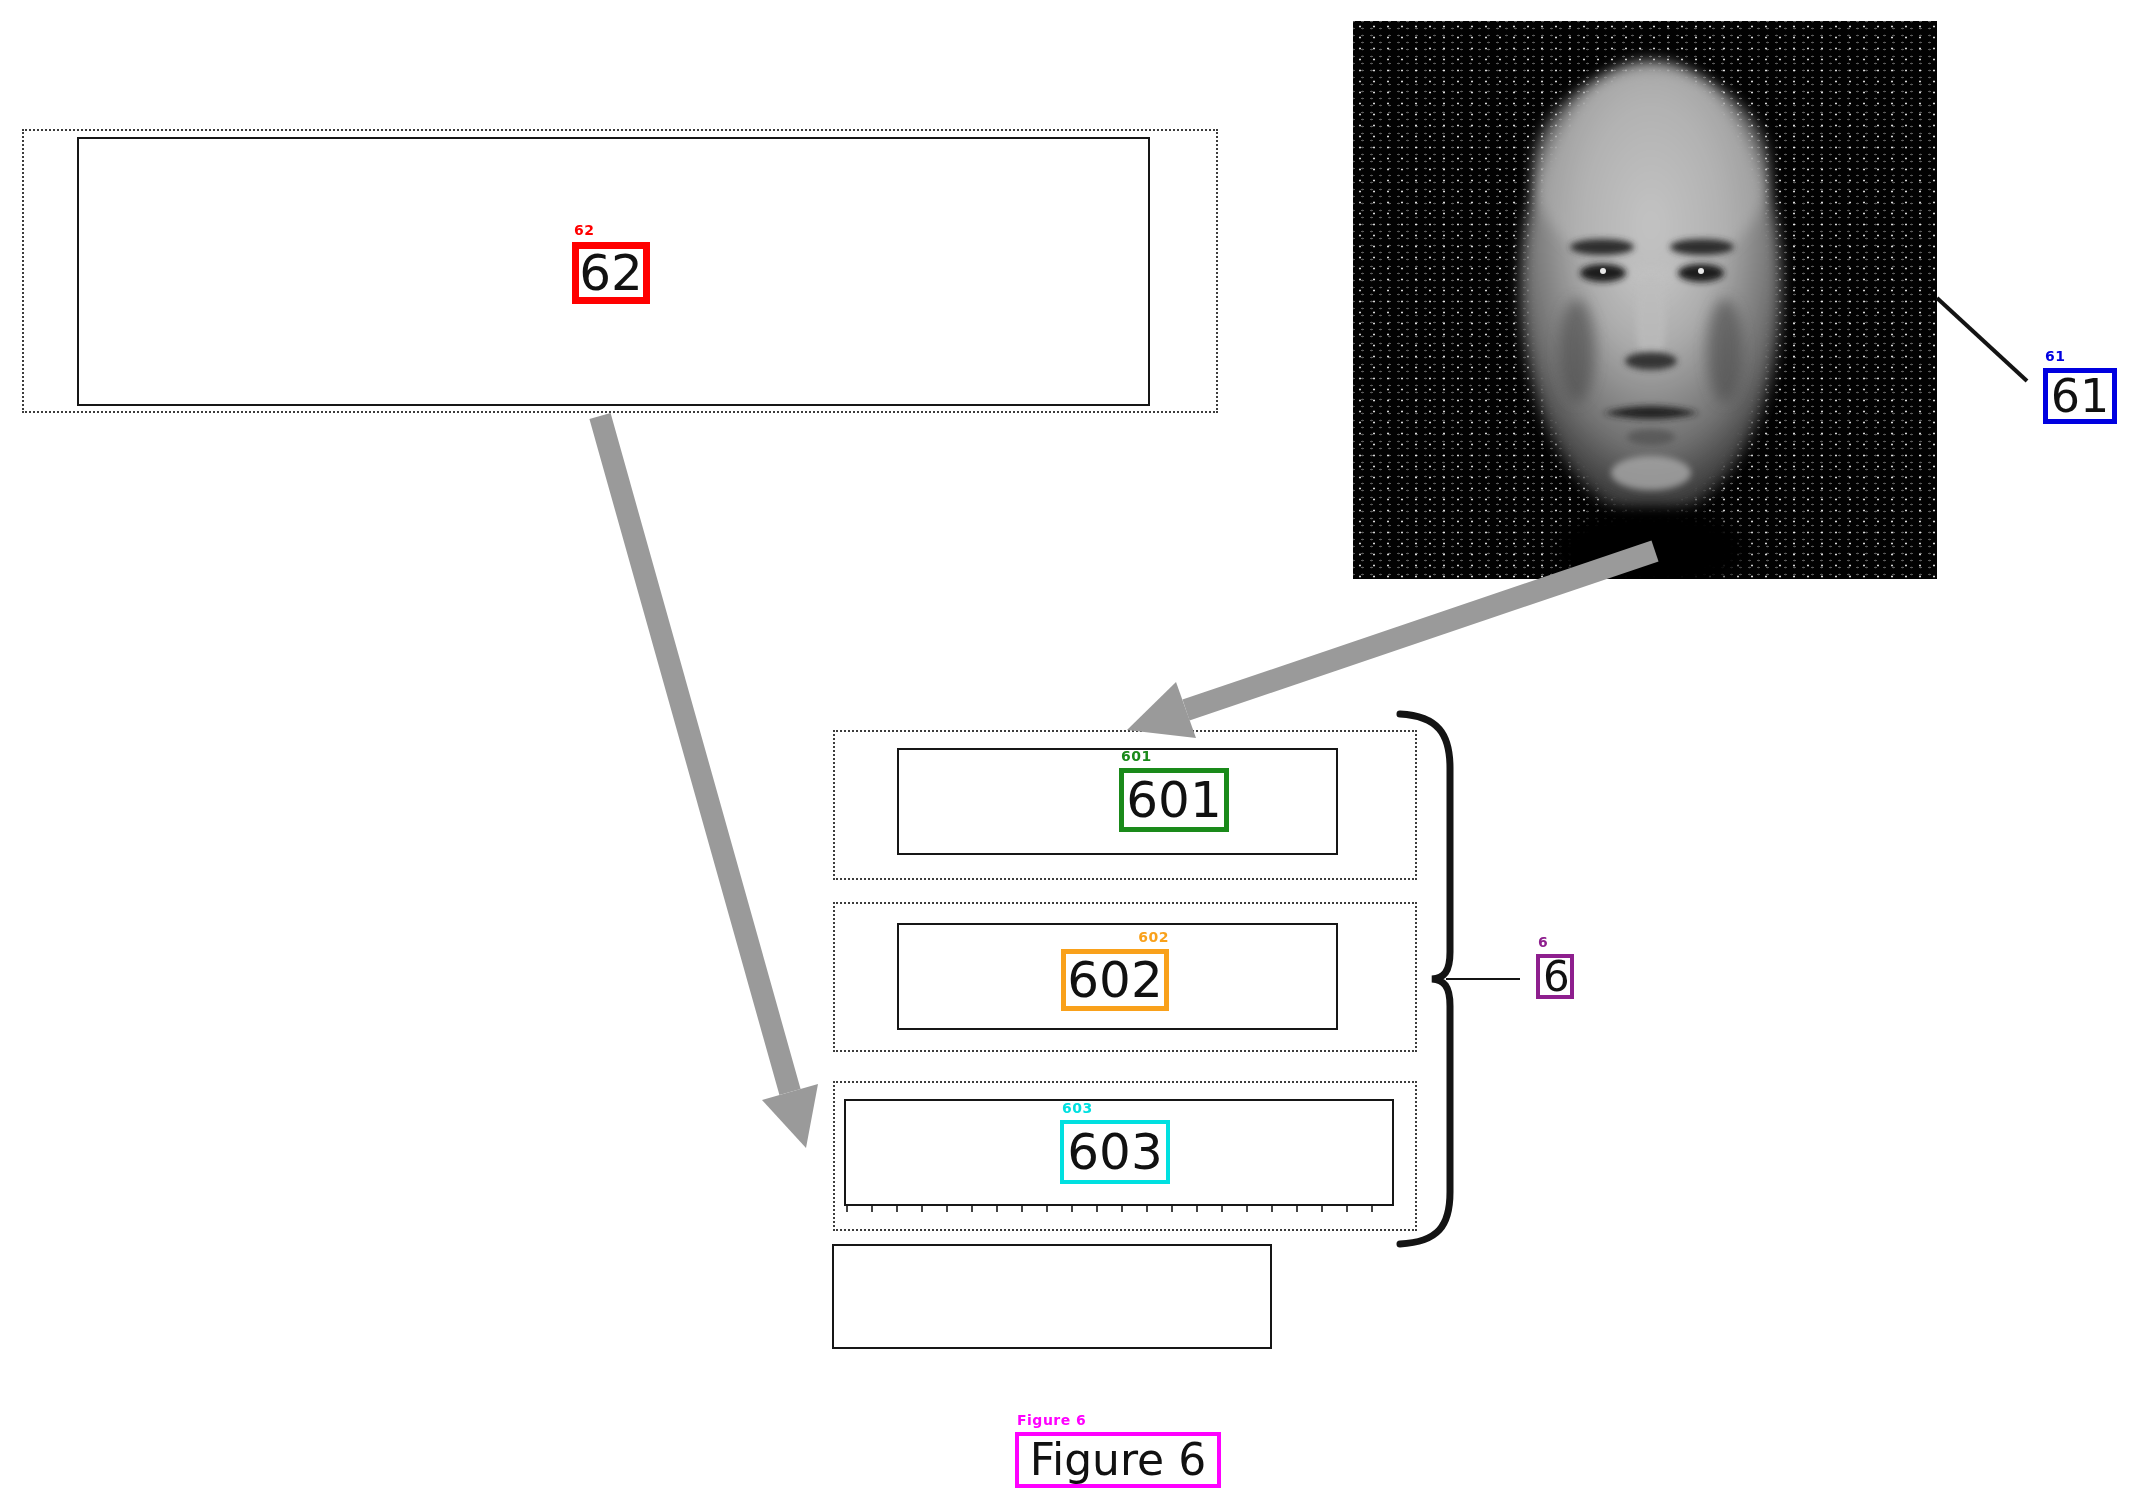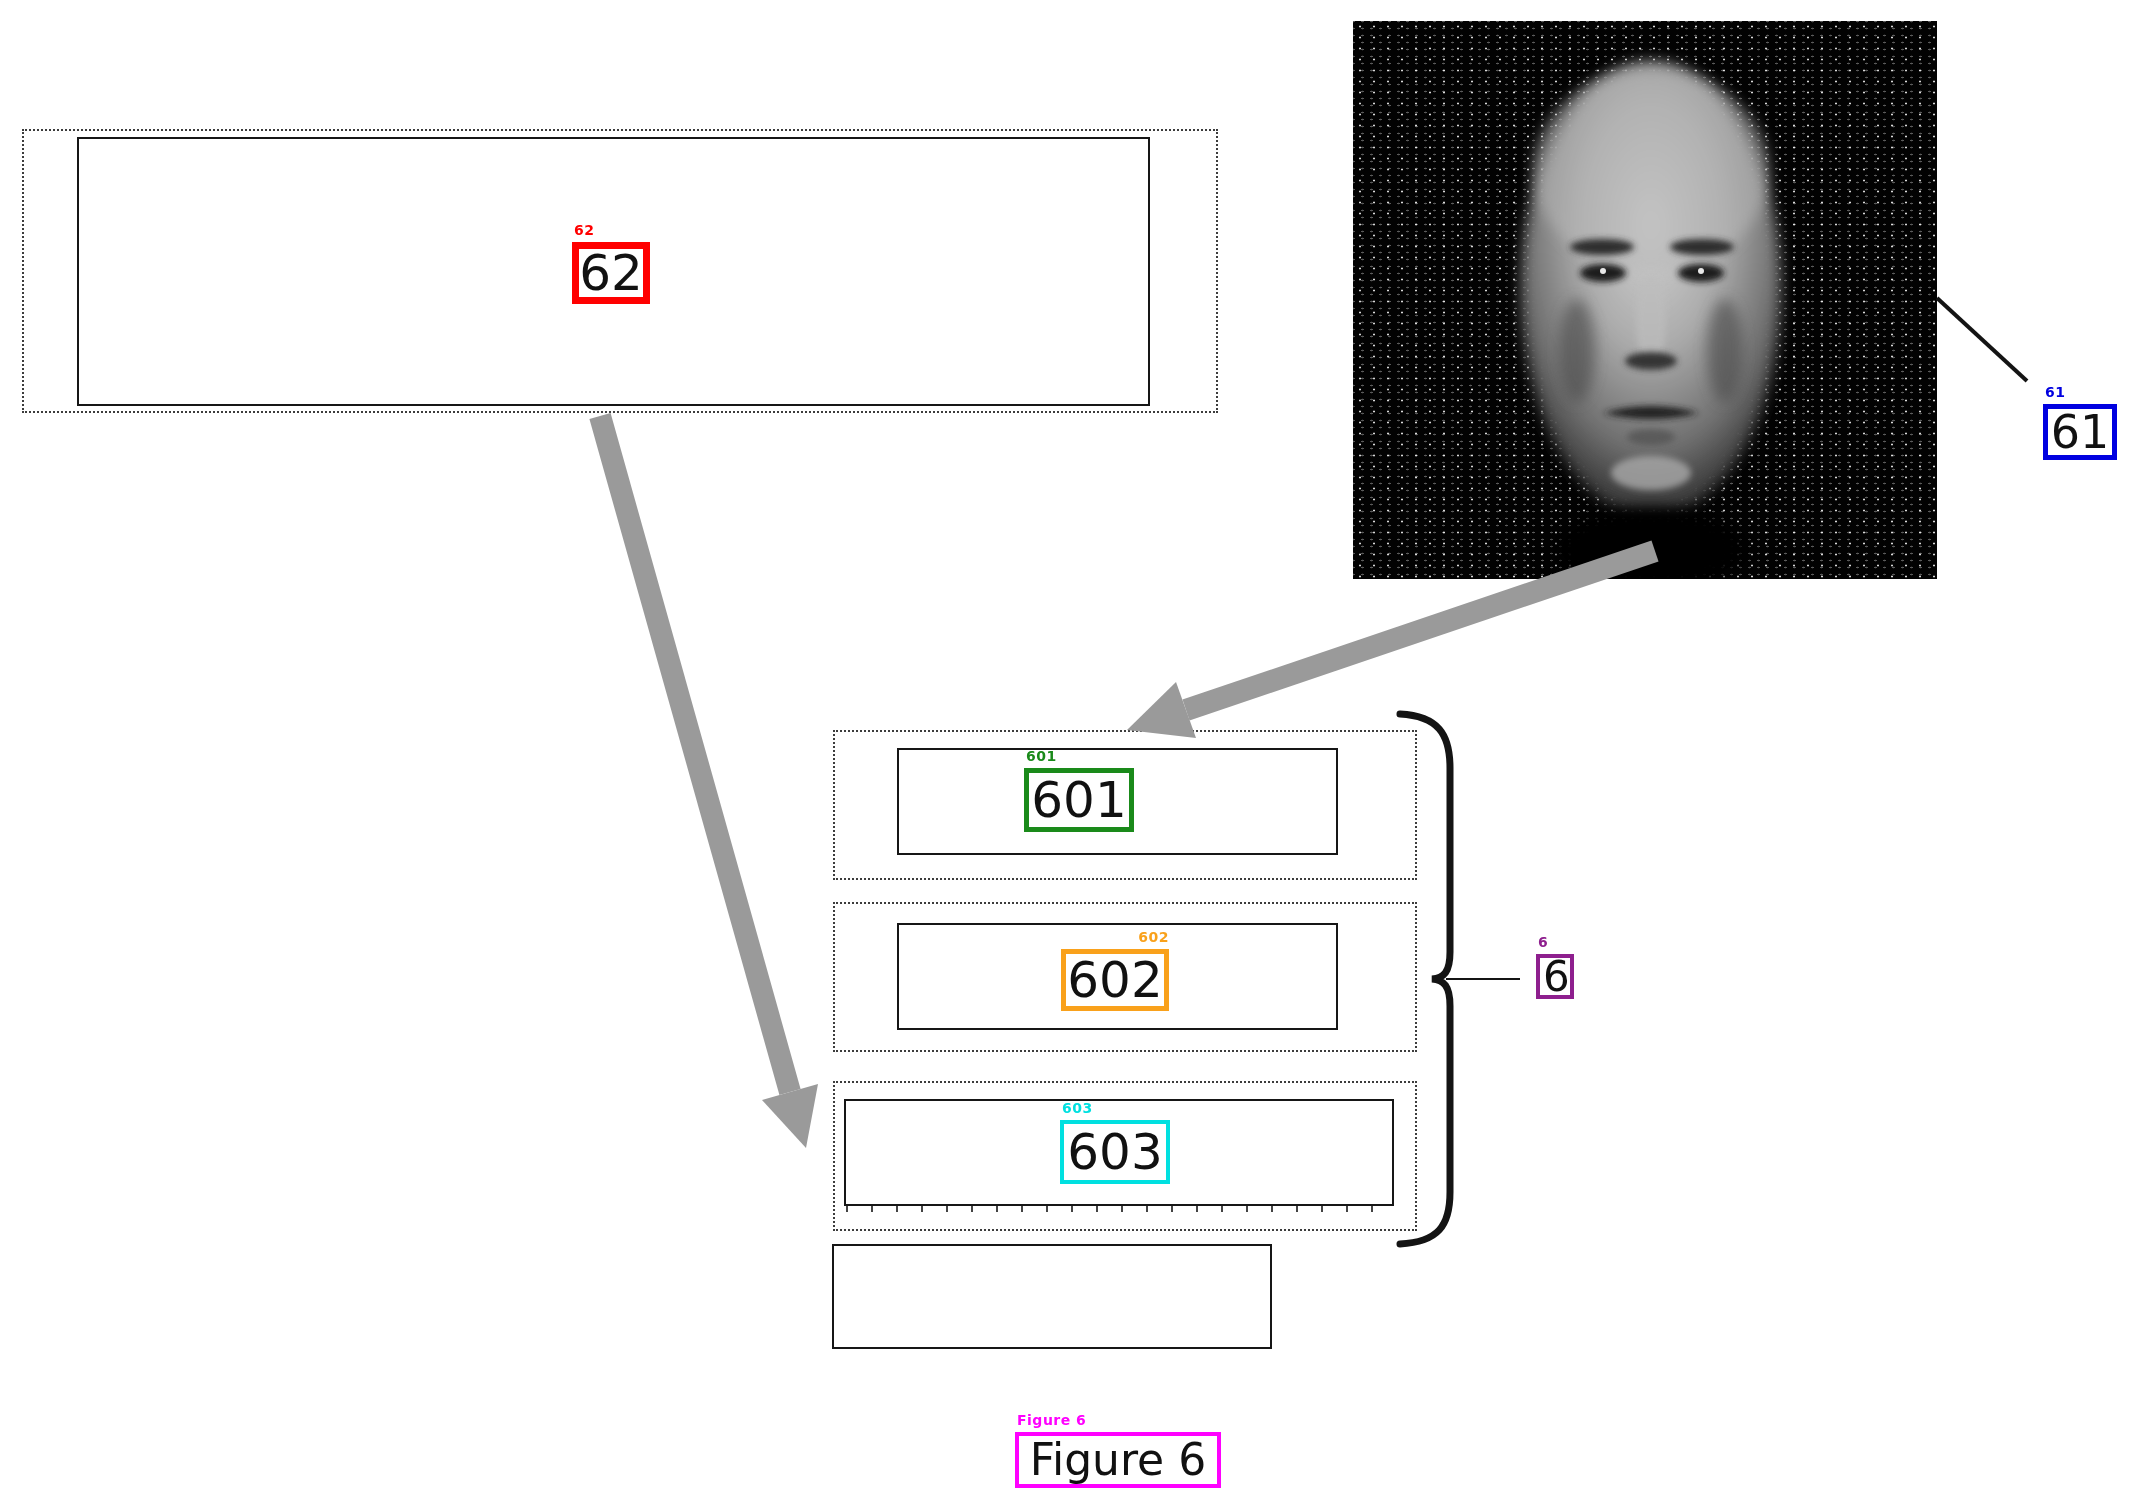--- a/index.html
+++ b/index.html
@@ -128,28 +128,28 @@
     <line x1="1446" y1="979" x2="1520" y2="979" stroke="#141414" stroke-width="2"></line>
   </svg>
 
   <div class="ref" style="left:572px;top:222px;">
     <div class="ref-tag" style="color: rgb(255, 0, 0);">62</div>
     <div class="ref-box" style="width: 78px; height: 62px; border-width: 7px; border-color: rgb(255, 0, 0);">
       <span class="ref-text" style="font-size:50px;">62</span>
     </div>
   </div>
 
-  <div class="ref" style="left:2043px;top:384px;">
+  <div class="ref" style="left:2043px;top:348px;">
     <div class="ref-tag" style="color: rgb(0, 0, 224);">61</div>
     <div class="ref-box" style="width: 74px; height: 56px; border-width: 5px; border-color: rgb(0, 0, 224);">
       <span class="ref-text" style="font-size:46px;">61</span>
     </div>
   </div>
 
-  <div class="ref" style="left:1024px;top:748px;">
+  <div class="ref" style="left:1119px;top:748px;">
     <div class="ref-tag" style="color: rgb(26, 138, 26);">601</div>
     <div class="ref-box" style="width: 110px; height: 64px; border-width: 5px; border-color: rgb(26, 138, 26);">
       <span class="ref-text" style="font-size:50px;">601</span>
     </div>
   </div>
 
   <div class="ref" style="left:1061px;top:929px;text-align:right;">
     <div class="ref-tag" style="color: rgb(249, 161, 27);">602</div>
     <div class="ref-box" style="width: 108px; height: 62px; border-width: 5px; border-color: rgb(249, 161, 27);">
       <span class="ref-text" style="font-size:50px;">602</span>

